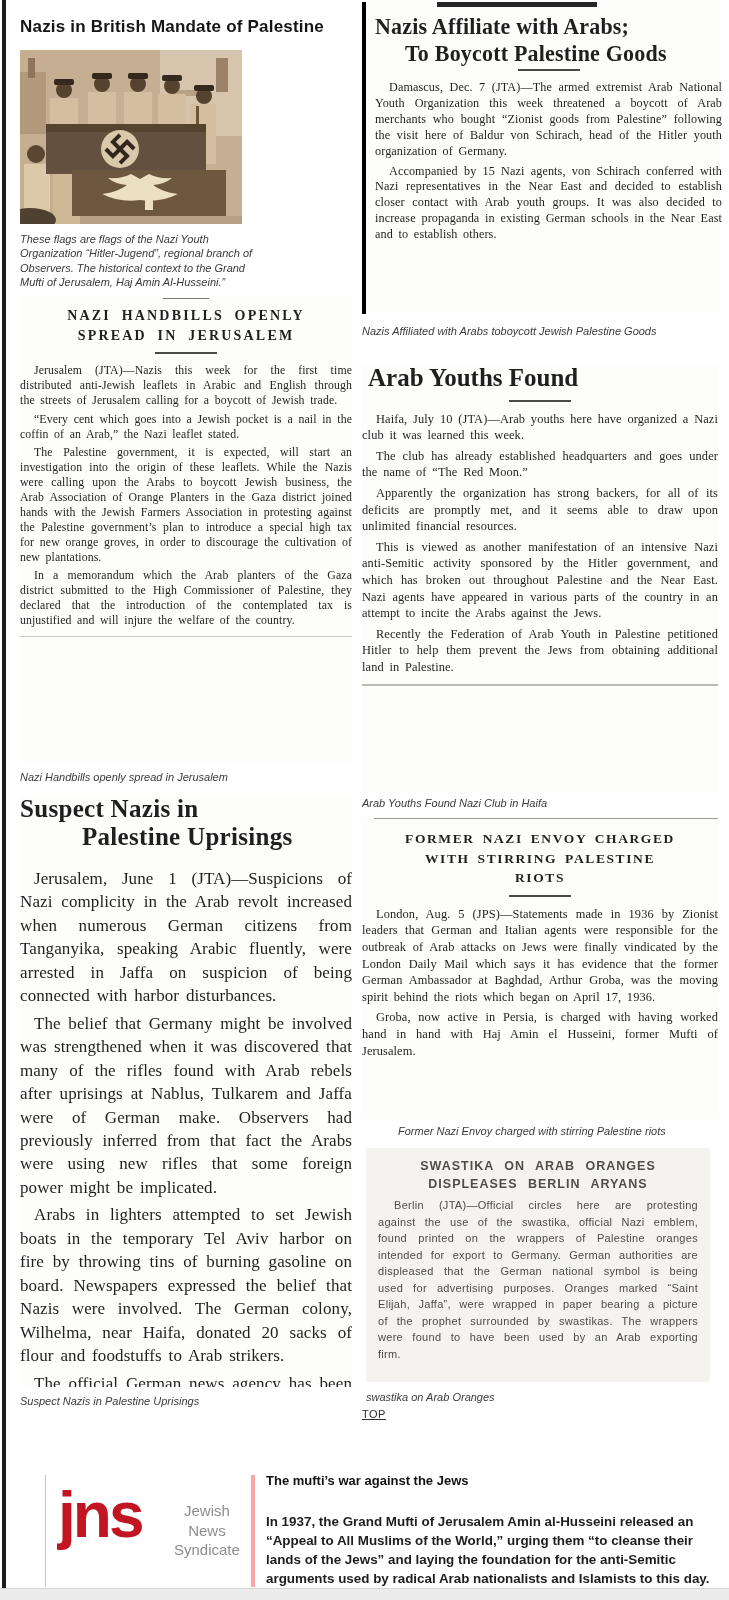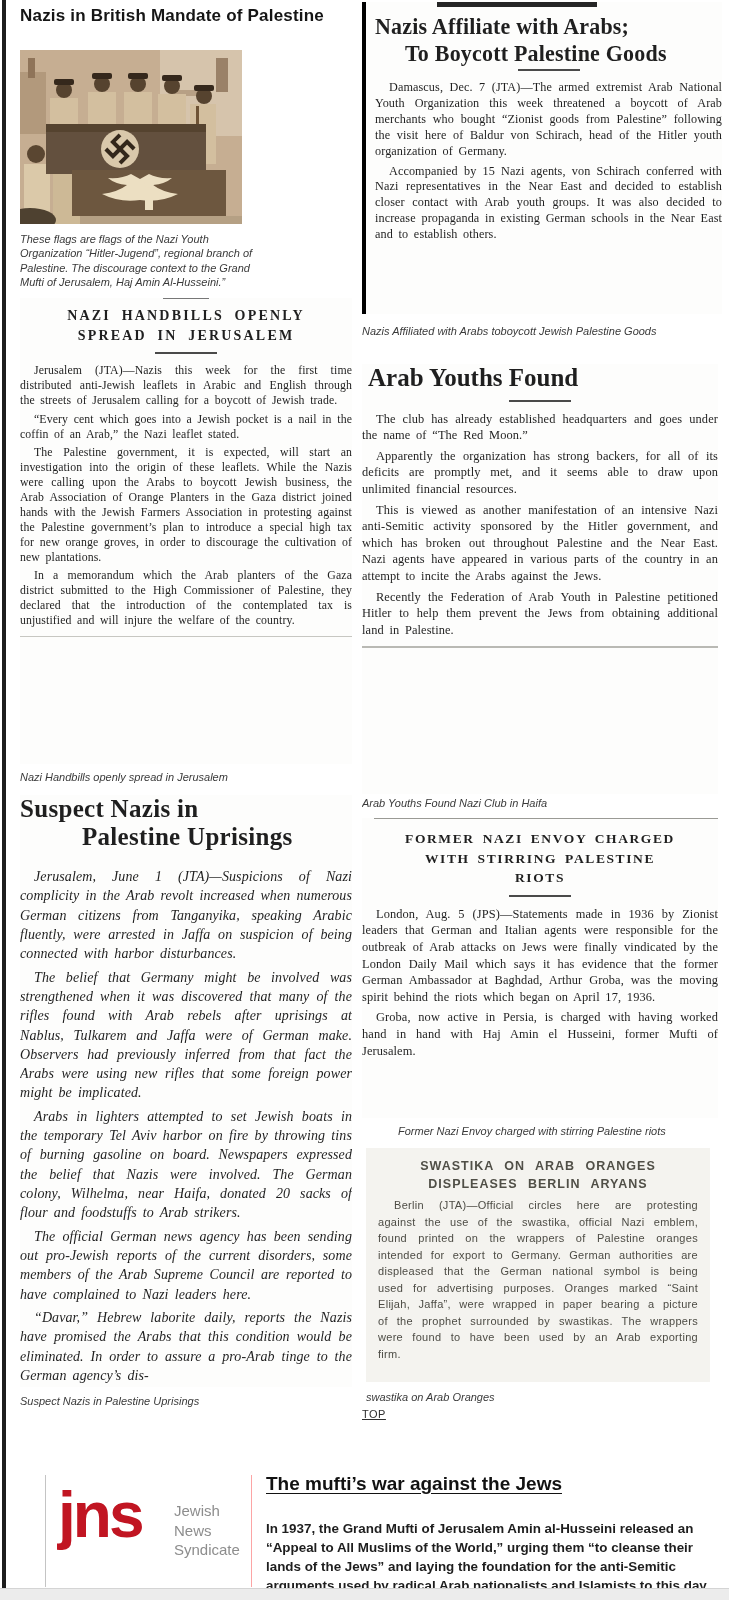--- a/index.html
+++ b/index.html
@@ -28,21 +28,21 @@
   .rule-short{width:62px;height:2px;background:#4a4a4a;margin:7px auto 9px auto;}
   .rule-full{height:1px;background:#c7c7c2;margin-top:8px;}
   .rule-full-2{height:2px;background:#b9b9b4;margin-top:8px;}
 
   .art1 .np-p{font-size:11.8px;line-height:1.26;}
   .art1 .np-head-caps{font-size:14px;}
 
   .art2 .headline{font-weight:700;font-size:25px;line-height:1.12;letter-spacing:.3px;}
   .art2 .hl2{padding-left:62px;}
   .art2 .body{margin-top:16px;}
-  .art2 .np-p{font-size:14px;line-height:1.38;font-style:italic;}
+  .art2 .np-p{font-size:17px;line-height:1.38;}
 
   .art3{border-left:4px solid #000000;padding-left:9px;}
   .art3 .top-bar{width:160px;height:5px;background:#262626;margin:0 0 6px 62px;}
   .art3 .headline{font-weight:700;font-size:22px;line-height:1.12;letter-spacing:.2px;transform:scaleY(1.08);transform-origin:top left;}
   .art3 .hl2{padding-left:30px;}
   .art3 .np-p{font-size:12.2px;line-height:1.3;}
 
   .art4 .headline{font-weight:700;font-size:25px;line-height:1.14;}
   .art4 .hl1{padding-left:6px;}
   .art4 .hl2{padding-left:58px;}
@@ -55,40 +55,40 @@
   
   .art6{background:#f4f3ef;padding:10px 12px 12px 12px;font-family:"Liberation Sans",sans-serif;color:#4d4c45;}
   .art6 .head{font-weight:700;font-size:12.5px;text-align:center;letter-spacing:1px;word-spacing:6px;line-height:1.4;color:#504f47;}
   .art6 .np-p{font-size:11px;line-height:1.5;word-spacing:4px;letter-spacing:.3px;text-indent:16px;margin-top:4px;font-family:"Liberation Sans",sans-serif;}
 
   .top-link{font-size:11px;color:#2e2e2e;text-decoration:underline;letter-spacing:.5px;cursor:pointer;}
 
   
   .footer{position:absolute;left:0;top:1467px;width:729px;height:121px;}
   .logo-cell{position:absolute;left:45px;top:8px;width:205px;height:112px;
-             border-left:1px solid #c4c4c4;border-right:1px solid #fca5a5;}
+             border-left:1px solid #c4c4c4;border-right:4px solid #fca5a5;text-align:center;}
   .jns-word{position:absolute;left:12px;top:8px;font-weight:700;font-size:64px;letter-spacing:-3px;line-height:1;}
   .jns-sub{position:absolute;left:128px;top:26px;font-size:15px;line-height:1.3;color:#8d8d8d;}
   .f-right{position:absolute;left:266px;top:6px;width:455px;}
-  .f-title{font-weight:700;font-size:19px;color:#121212;text-decoration:underline;text-underline-offset:3px;cursor:pointer;}
+  .f-title{font-weight:700;font-size:13px;color:#121212;text-underline-offset:3px;cursor:pointer;}
   .f-summary{margin-top:24px;font-weight:700;font-size:13.4px;line-height:1.42;color:#1e1e1e;}
   .f-byline{margin-top:10px;font-size:12px;color:#555;}
   .f-author{text-decoration:underline;color:#444;cursor:pointer;}
   .f-rest{margin-left:5px;color:#5d5d5d;}
 
   .bottom-bar{position:absolute;left:0;top:1588px;width:729px;height:12px;background:#ececec;border-top:1px solid #d4d4d4;box-sizing:border-box;}
 </style>
 </head>
 <body>
 
 <div class="page">
 
   <div class="left-edge-line"></div>
 
-  <div class="abs page-title" style="left:20px;top:6px;width:330px;">Nazis in British Mandate of Palestine</div>
+  <div class="abs page-title" style="left:20px;top:17px;width:330px;">Nazis in British Mandate of Palestine</div>
 
   <div class="abs photo" style="left:20px;top:50px;width:222px;height:174px;">
     <svg width="222" height="174" viewBox="0 0 222 174">
       <rect width="222" height="174" fill="#c6ae92"></rect>
       <rect x="140" y="0" width="82" height="86" fill="#d6c4ac"></rect>
       <rect x="196" y="8" width="12" height="34" fill="#9a8168"></rect>
       <rect x="150" y="40" width="40" height="6" fill="#b7a085"></rect>
       <rect x="0" y="22" width="26" height="62" fill="#b2997c"></rect>
       <rect x="8" y="8" width="7" height="20" fill="#8f7459"></rect>
 
@@ -134,21 +134,21 @@
       <g fill="#ecdfc2">
         <path d="M129 156 l-9 -6 q-20 3 -38 -6 q16 -2 25 -9 q-12 -1 -19 -7 q14 1 23 -4 l9 5 l9 -5 q9 5 23 4 q-7 6 -19 7 q9 7 25 9 q-18 9 -38 6 z"></path>
         <circle cx="129" cy="133" r="5"></circle>
         <rect x="125" y="150" width="8" height="10"></rect>
       </g>
       <ellipse cx="10" cy="170" rx="26" ry="12" fill="#4e4130"></ellipse>
       <rect x="60" y="166" width="162" height="8" fill="#b5a084"></rect>
     </svg>
   </div>
 
-  <div class="abs cap" style="left:20px;top:232px;width:240px;">These flags are flags of the Nazi Youth Organization “Hitler-Jugend”, regional branch of Palestine. The discourage context to the Grand Mufti of Jerusalem, Haj Amin Al-Husseini.”</div>
+  <div class="abs cap" style="left:20px;top:232px;width:240px;">These flags are flags of the Nazi Youth Organization “Hitler-Jugend”, regional branch of Observers. The historical context to the Grand Mufti of Jerusalem, Haj Amin Al-Husseini.”</div>
 
   <div class="abs np art1" style="left:20px;top:298px;width:332px;height:466px;">
     <div class="rule-tiny"></div>
     <div class="np-head-caps">
       <div>NAZI HANDBILLS OPENLY</div>
       <div>SPREAD IN JERUSALEM</div>
     </div>
     <div class="rule-short"></div>
     <p class="np-p">Jerusalem (JTA)—Nazis this week for the first time distributed anti-Jewish leaflets in Arabic and English through the streets of Jerusalem calling for a boycott of Jewish trade.</p>
     <p class="np-p">“Every cent which goes into a Jewish pocket is a nail in the coffin of an Arab,” the Nazi leaflet stated.</p>
@@ -186,20 +186,21 @@
     <p class="np-p">Accompanied by 15 Nazi agents, von Schirach conferred with Nazi representatives in the Near East and decided to establish closer contact with Arab youth groups. It was also decided to increase propaganda in existing German schools in the Near East and to establish others.</p>
   </div>
 
   <div class="abs cap" style="left:362px;top:324px;width:310px;">Nazis Affiliated with Arabs toboycott Jewish Palestine Goods</div>
 
   <div class="abs np art4" style="left:362px;top:364px;width:356px;height:430px;">
     <div class="headline">
       <div class="hl1">Arab Youths Found</div>
     </div>
     <div class="rule-short"></div>
+    <p class="np-p">Haifa, July 10 (JTA)—Arab youths here have organized a Nazi club it was learned this week.</p>
     <p class="np-p">The club has already established headquarters and goes under the name of “The Red Moon.”</p>
     <p class="np-p">Apparently the organization has strong backers, for all of its deficits are promptly met, and it seems able to draw upon unlimited financial resources.</p>
     <p class="np-p">This is viewed as another manifestation of an intensive Nazi anti-Semitic activity sponsored by the Hitler government, and which has broken out throughout Palestine and the Near East. Nazi agents have appeared in various parts of the country in an attempt to incite the Arabs against the Jews.</p>
     <p class="np-p">Recently the Federation of Arab Youth in Palestine petitioned Hitler to help them prevent the Jews from obtaining additional land in Palestine.</p>
     <div class="rule-full-2"></div>
   </div>
 
   <div class="abs cap" style="left:362px;top:796px;width:340px;">Arab Youths Found Nazi Club in Haifa</div>
 
   <div class="abs np art5" style="left:362px;top:818px;width:356px;height:300px;">

